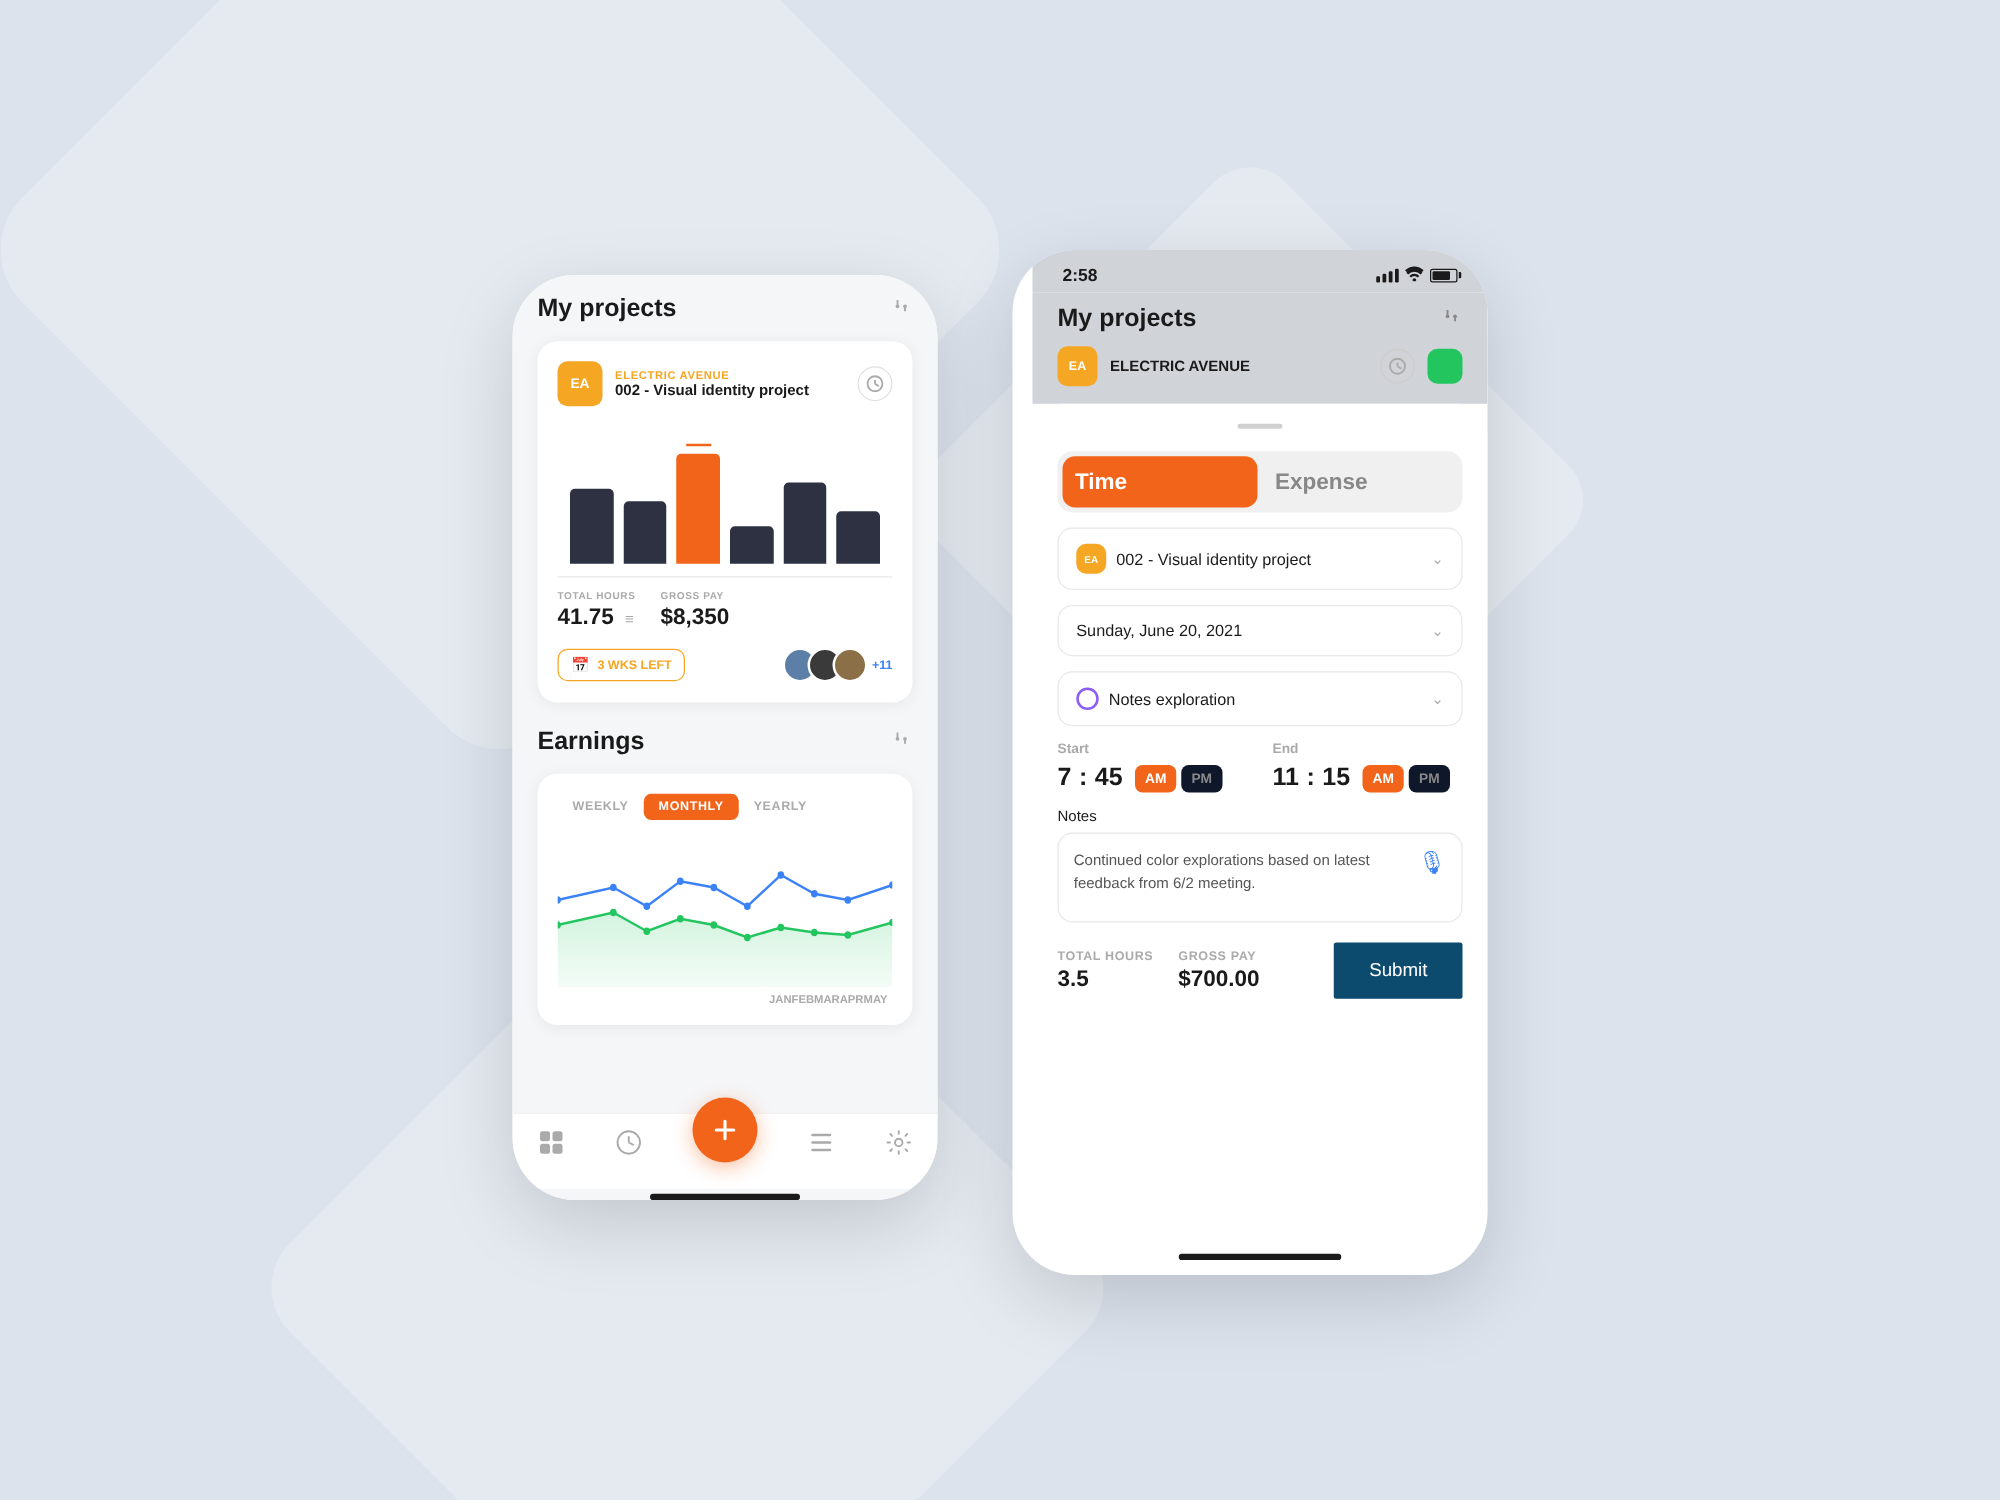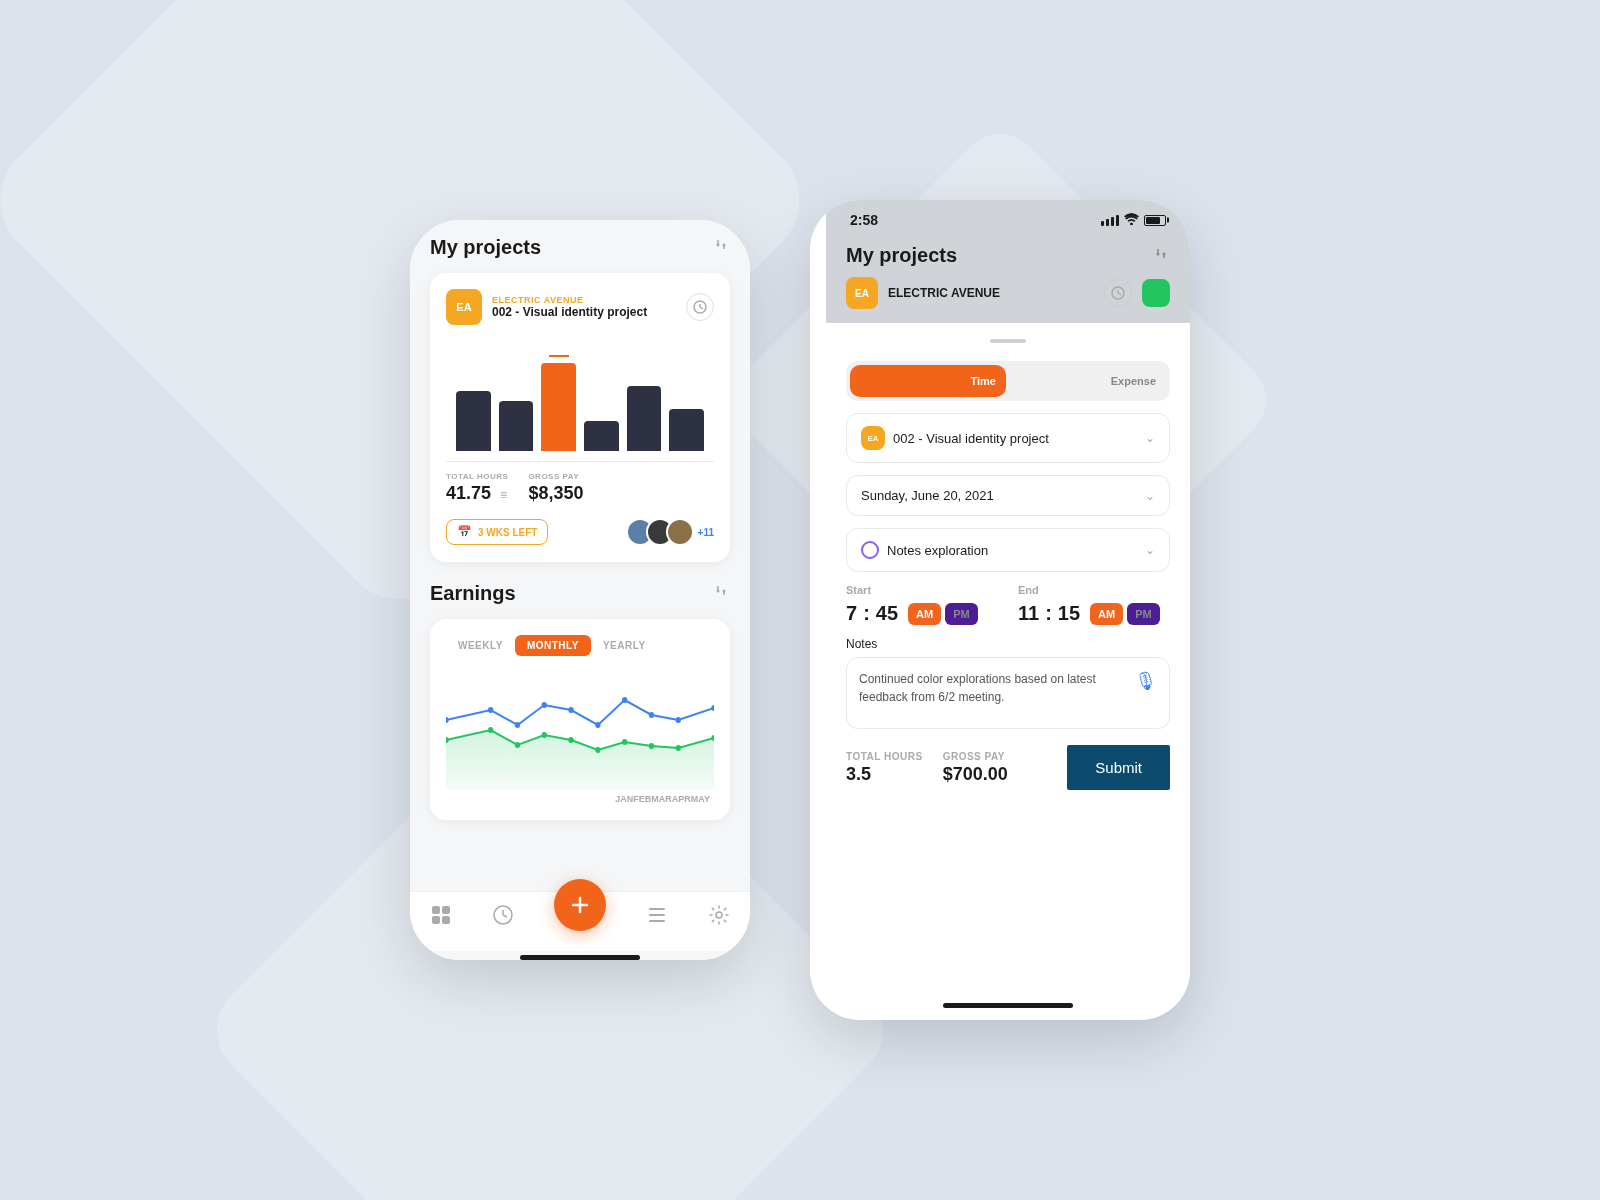--- a/index.html
+++ b/index.html
@@ -435,22 +435,22 @@
       display: flex;
       background: #f0f0f0;
       border-radius: 12px;
       padding: 4px;
       gap: 4px;
     }
     .toggle-btn {
       flex: 1;
       padding: 10px;
       border-radius: 10px;
-      text-align: right;
-      font-size: 11px;
+      text-align: left;
+      font-size: 18px;
       font-weight: 600;
     }
     .toggle-btn.active {
       background: #F26419;
       color: #fff;
     }
     .toggle-btn.inactive {
       color: #888;
       background: transparent;
     }
@@ -518,21 +518,21 @@
       padding: 5px 8px;
       border-radius: 6px;
       font-size: 11px;
       font-weight: 700;
     }
     .ampm-btn.active {
       background: #F26419;
       color: #fff;
     }
     .ampm-btn.inactive {
-      background: #4c1d95;
+      background: #0f172a;
       color: #888;
       text-align: right;
     }
     
     .notes-label {
       font-size: 12px;
       font-weight: 400;
       color: #1a1a1a;
       margin-bottom: 6px;
     }

